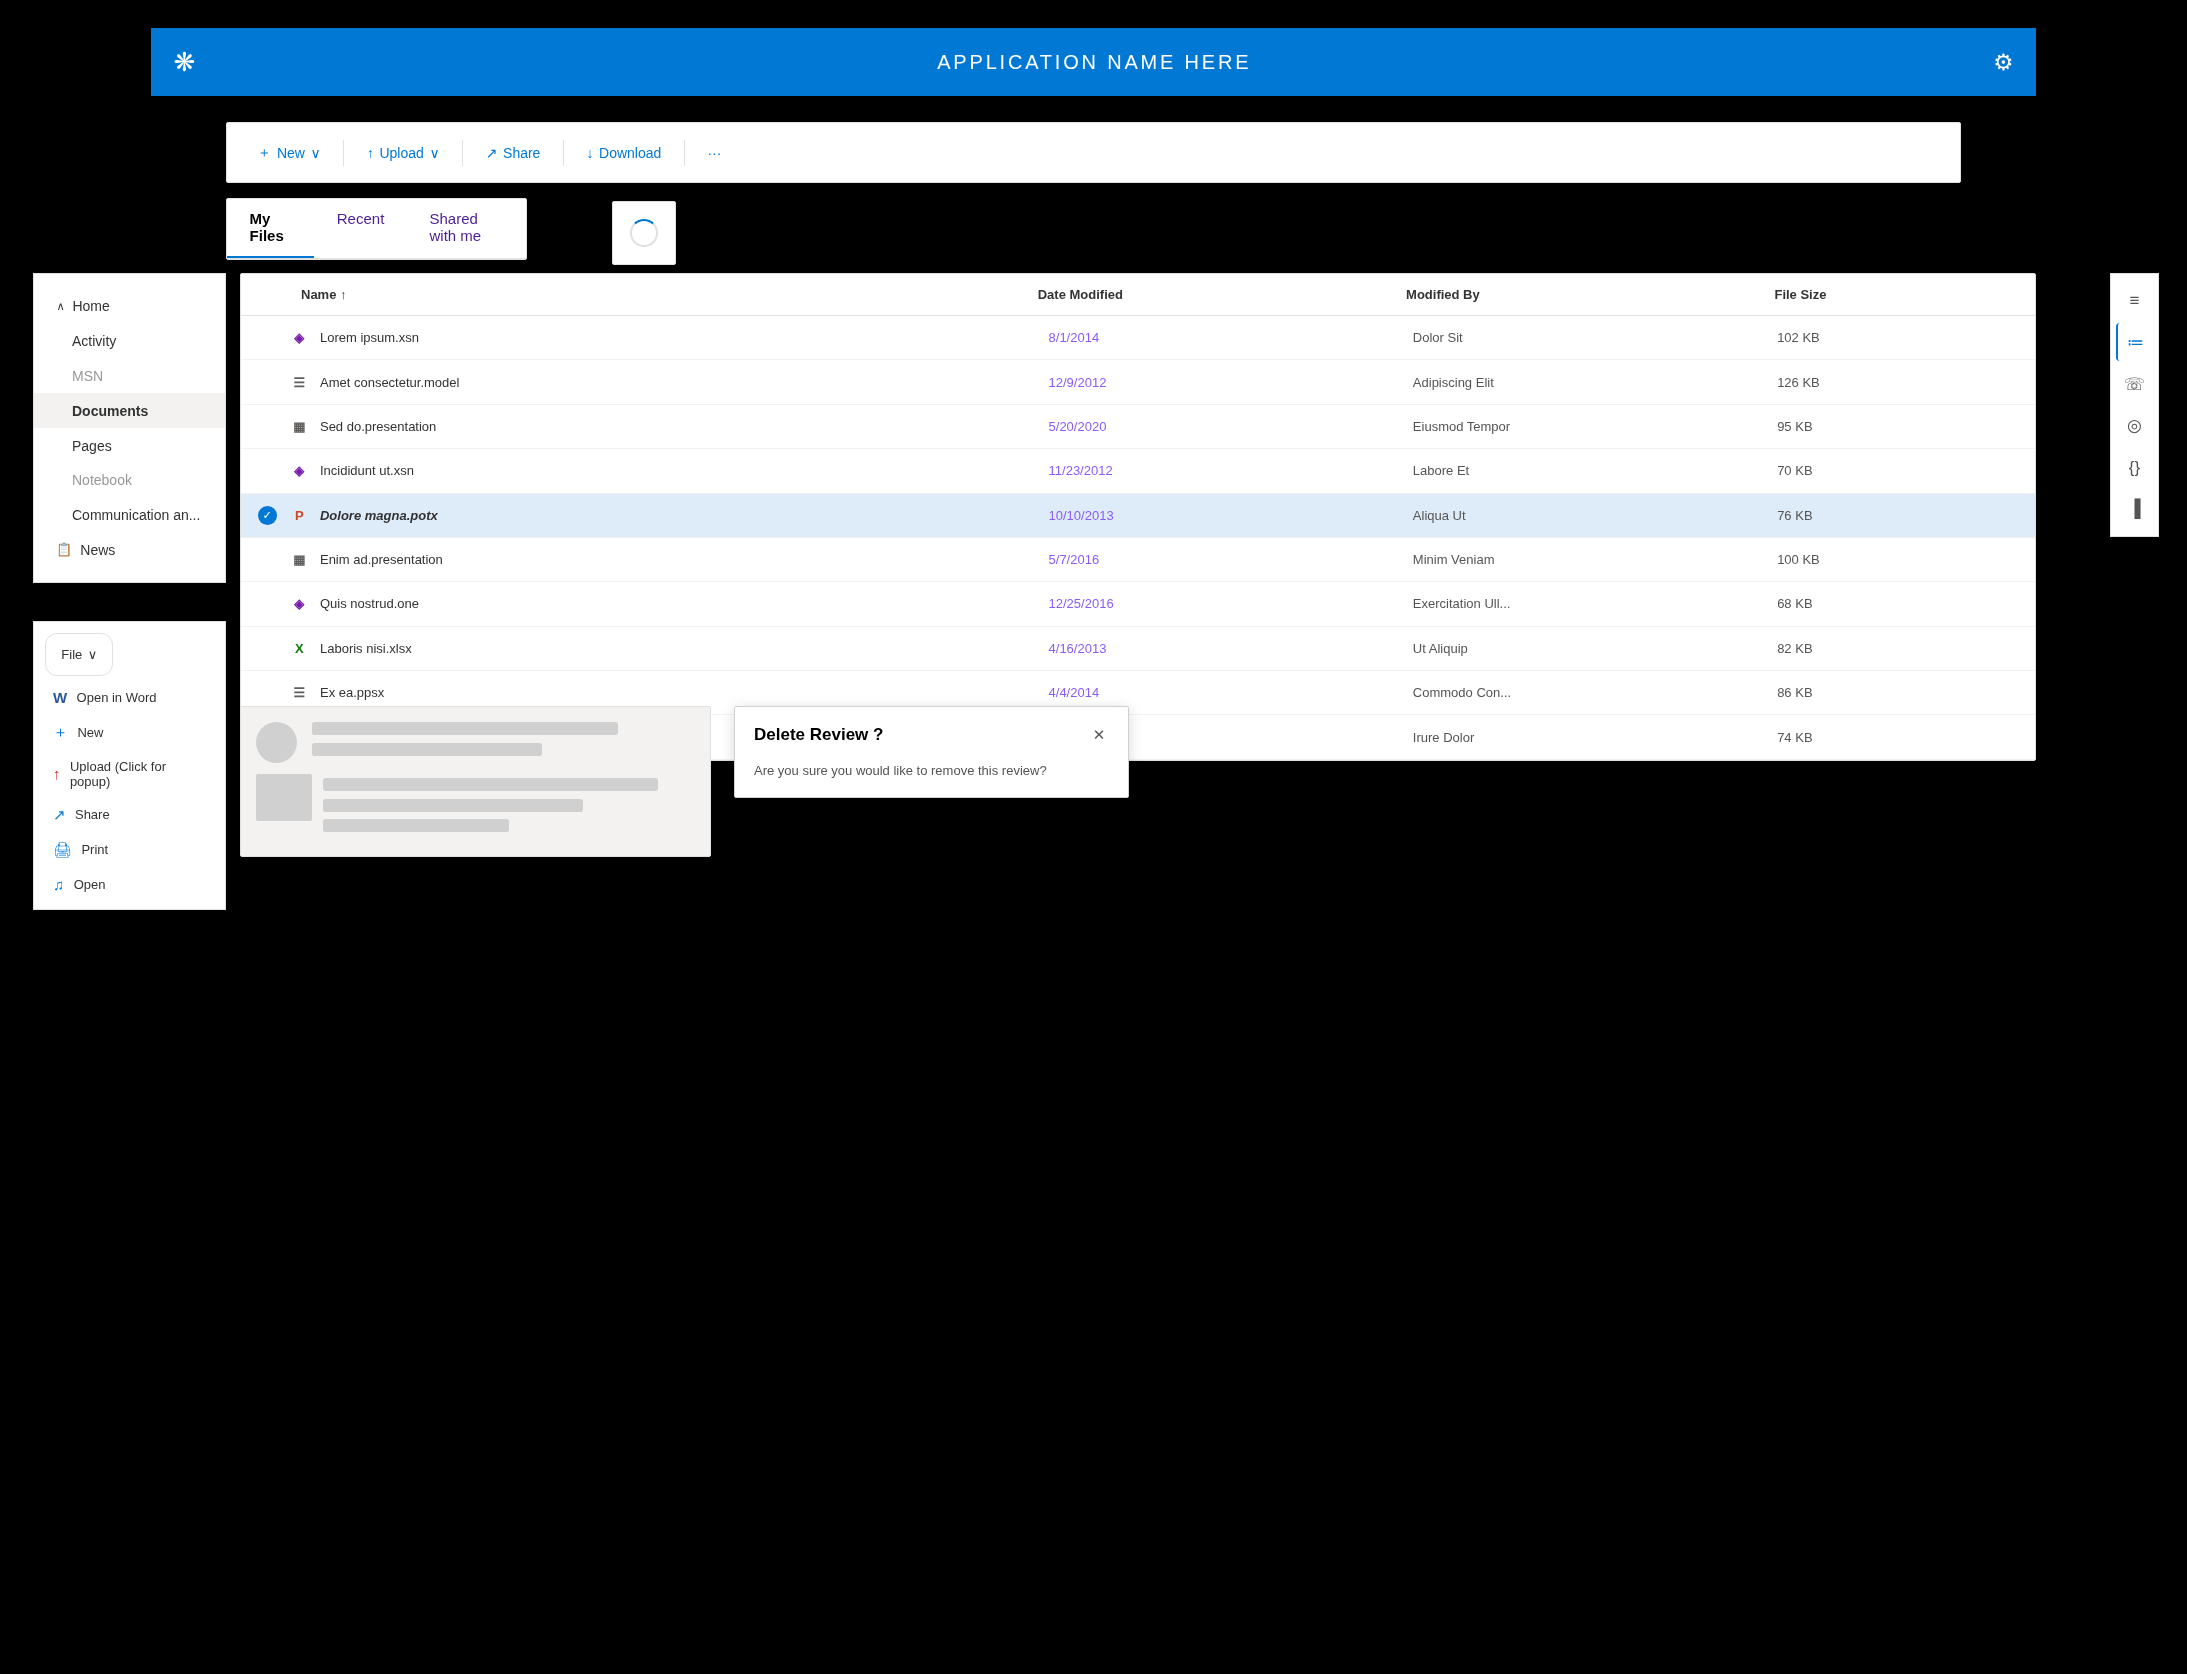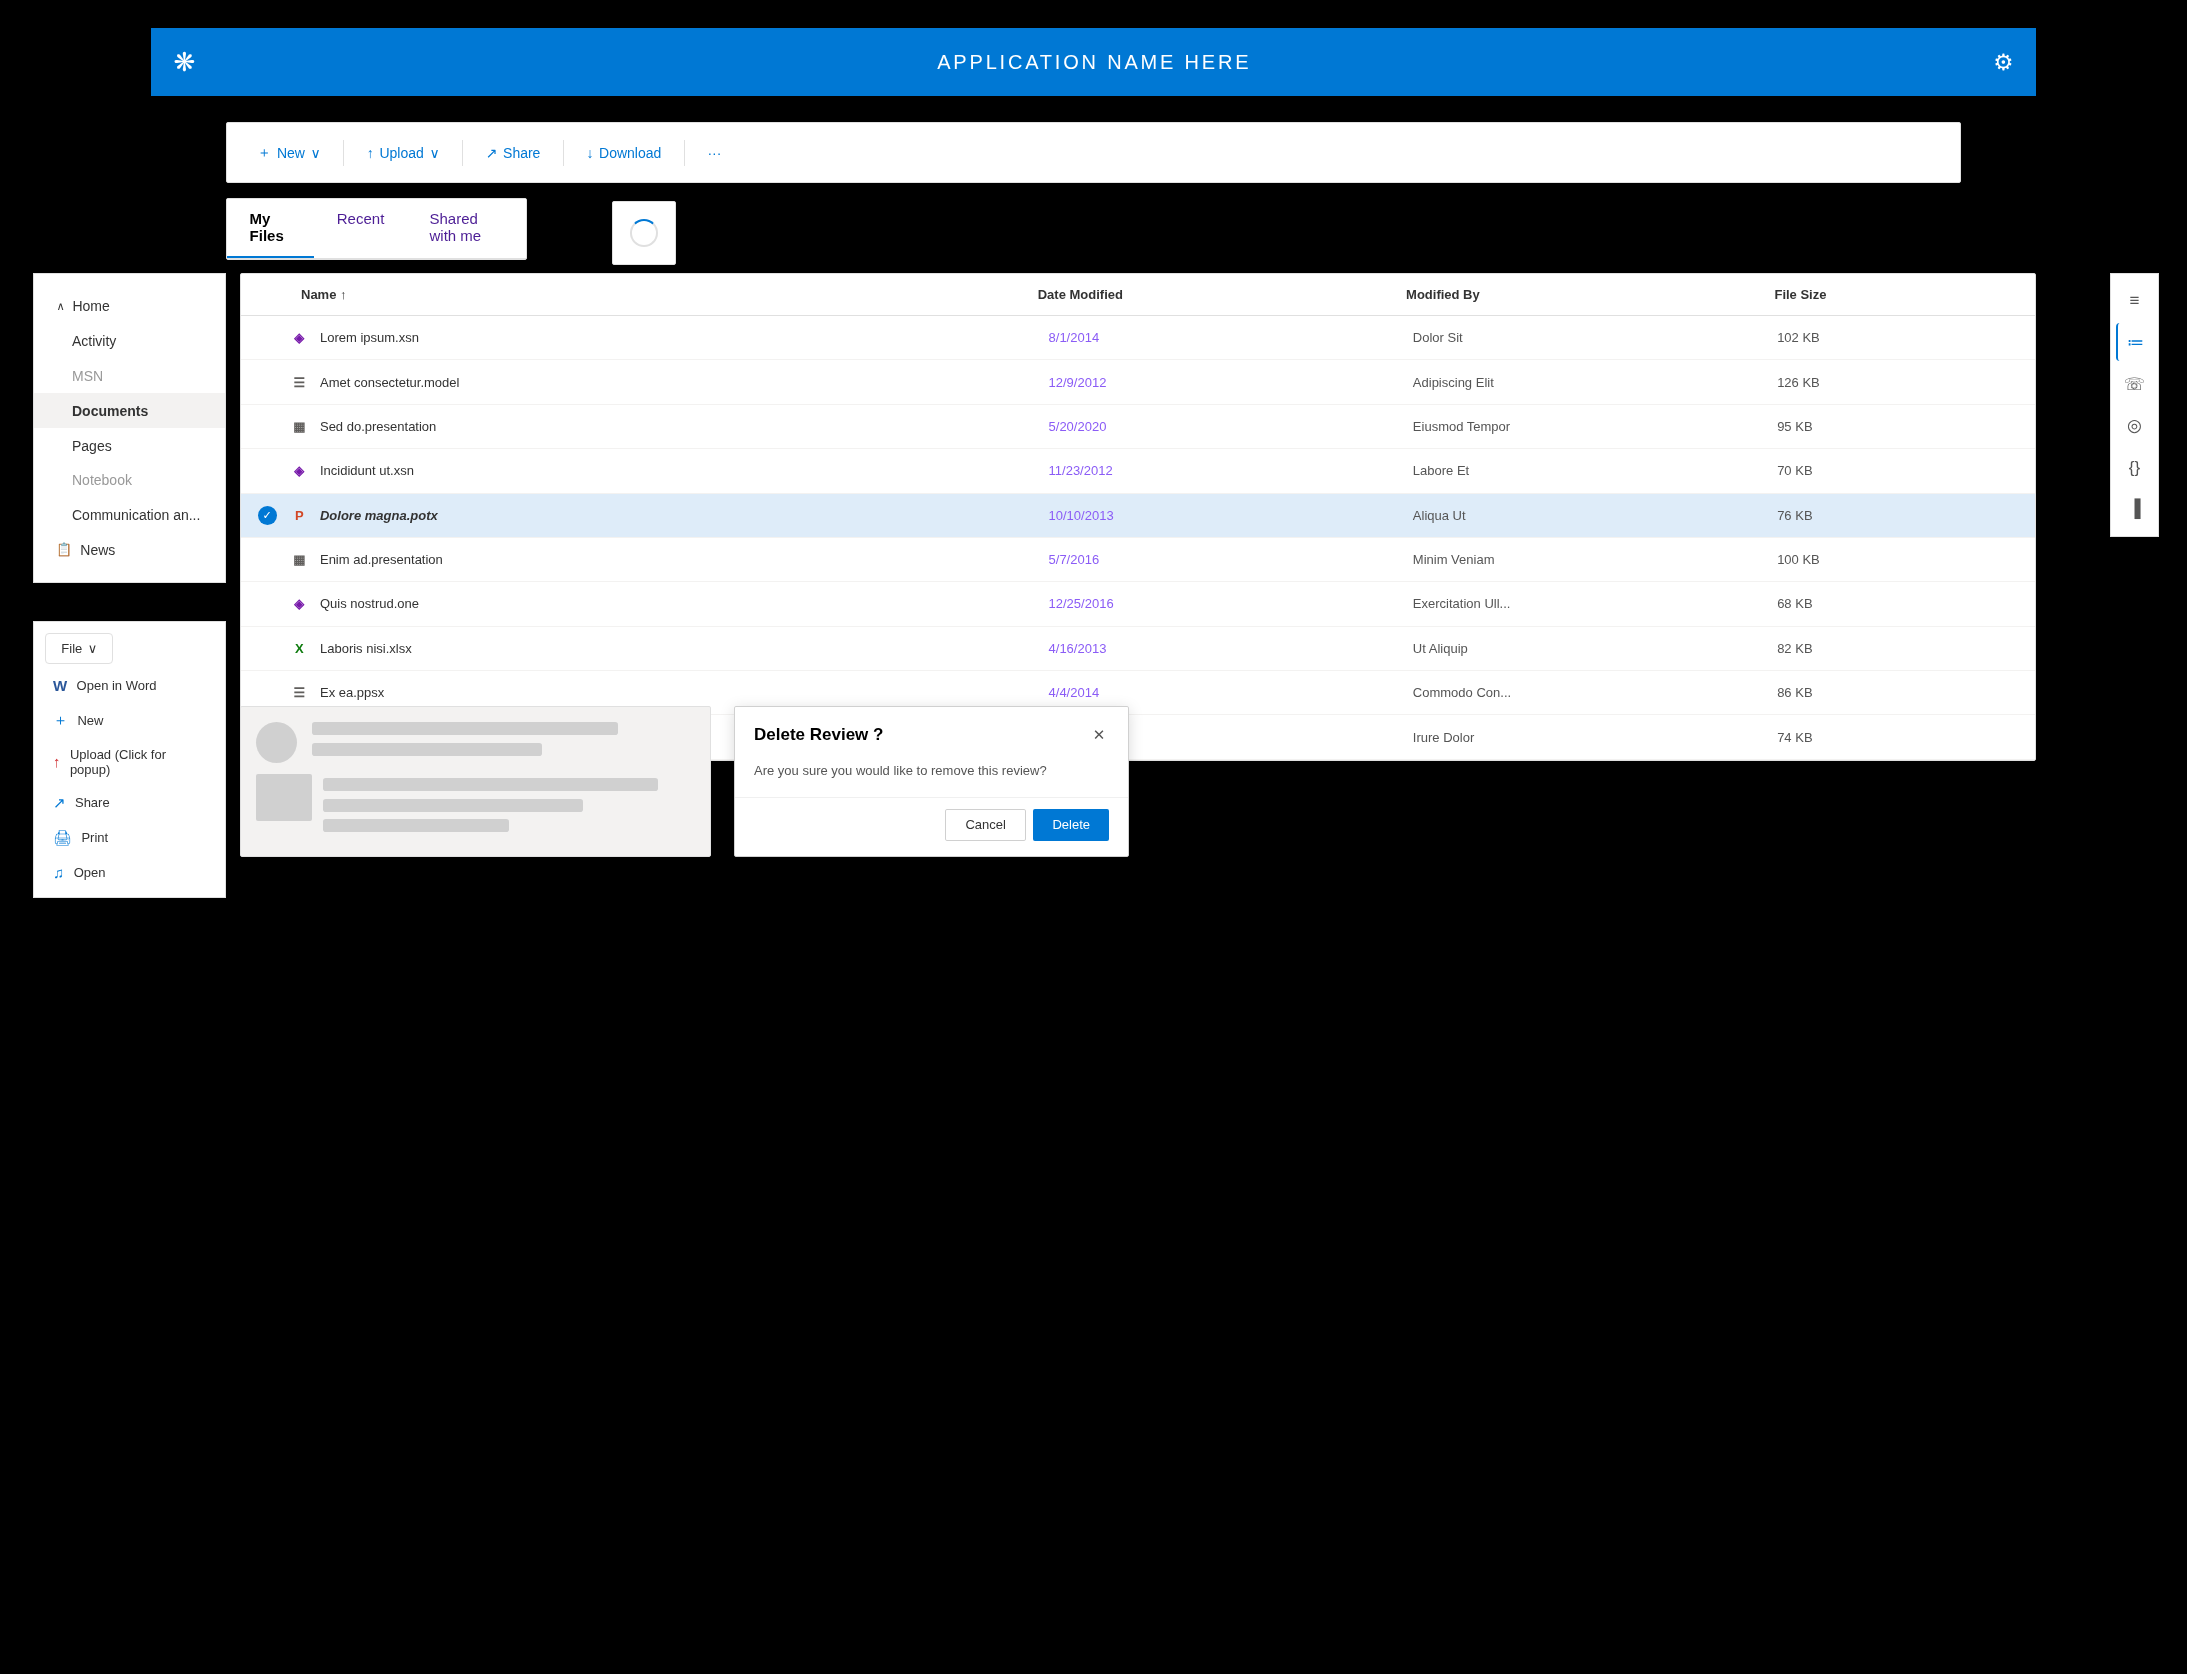--- a/index.html
+++ b/index.html
@@ -166,28 +166,28 @@
       left: 33px;
       width: 193px;
       background: #fff;
       border: 0.9px solid #e0e0e0;
       padding: 7.5px 0;
     }
     .file-dropdown-btn {
       display: flex;
       align-items: center;
       gap: 5.6px;
-      padding: 7px 15px;
+      padding: 13px 15px;
       margin: 3.8px 11.3px;
       border: 0.9px solid #e0e0e0;
       background: #fff;
       cursor: pointer;
       font-size: 13px;
       color: #333;
-      border-radius: 4px;
+      border-radius: 12px;
     }
     .file-menu-item {
       padding: 8.5px 19px;
       font-size: 13px;
       cursor: pointer;
       color: #333;
       display: flex;
       align-items: center;
       gap: 9.4px;
     }
@@ -658,18 +658,14 @@
     </div>
   </div>
 </div>
 
 <div class="modal-overlay">
   <div class="modal-header">
     <span class="modal-title">Delete Review ?</span>
     <button class="modal-close">✕</button>
   </div>
   <div class="modal-body">Are you sure you would like to remove this review?</div>
-  <div class="modal-footer">
-    <button class="btn-cancel">Cancel</button>
-    <button class="btn-delete">Delete</button>
-  </div>
 </div>
 
 
 </body></html>

